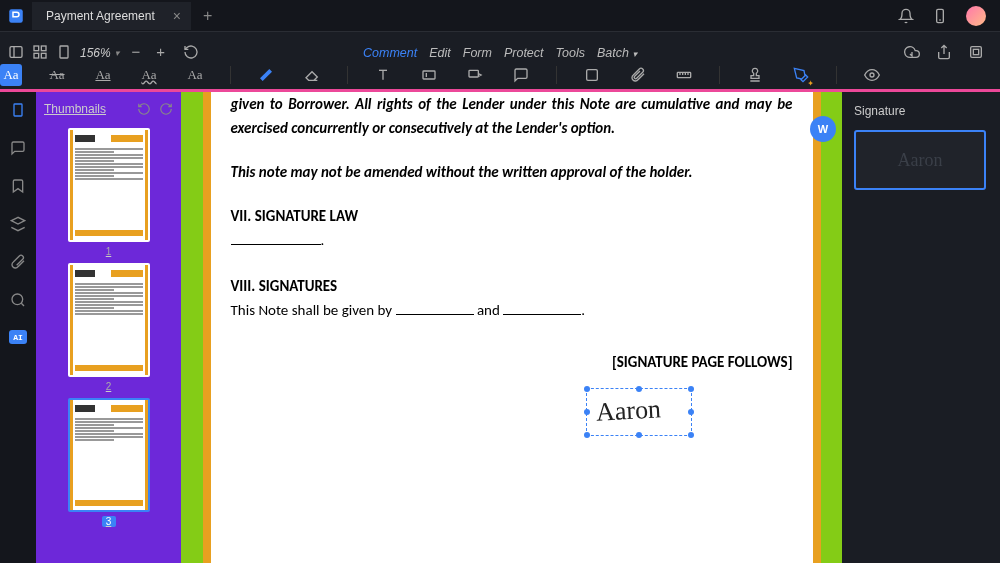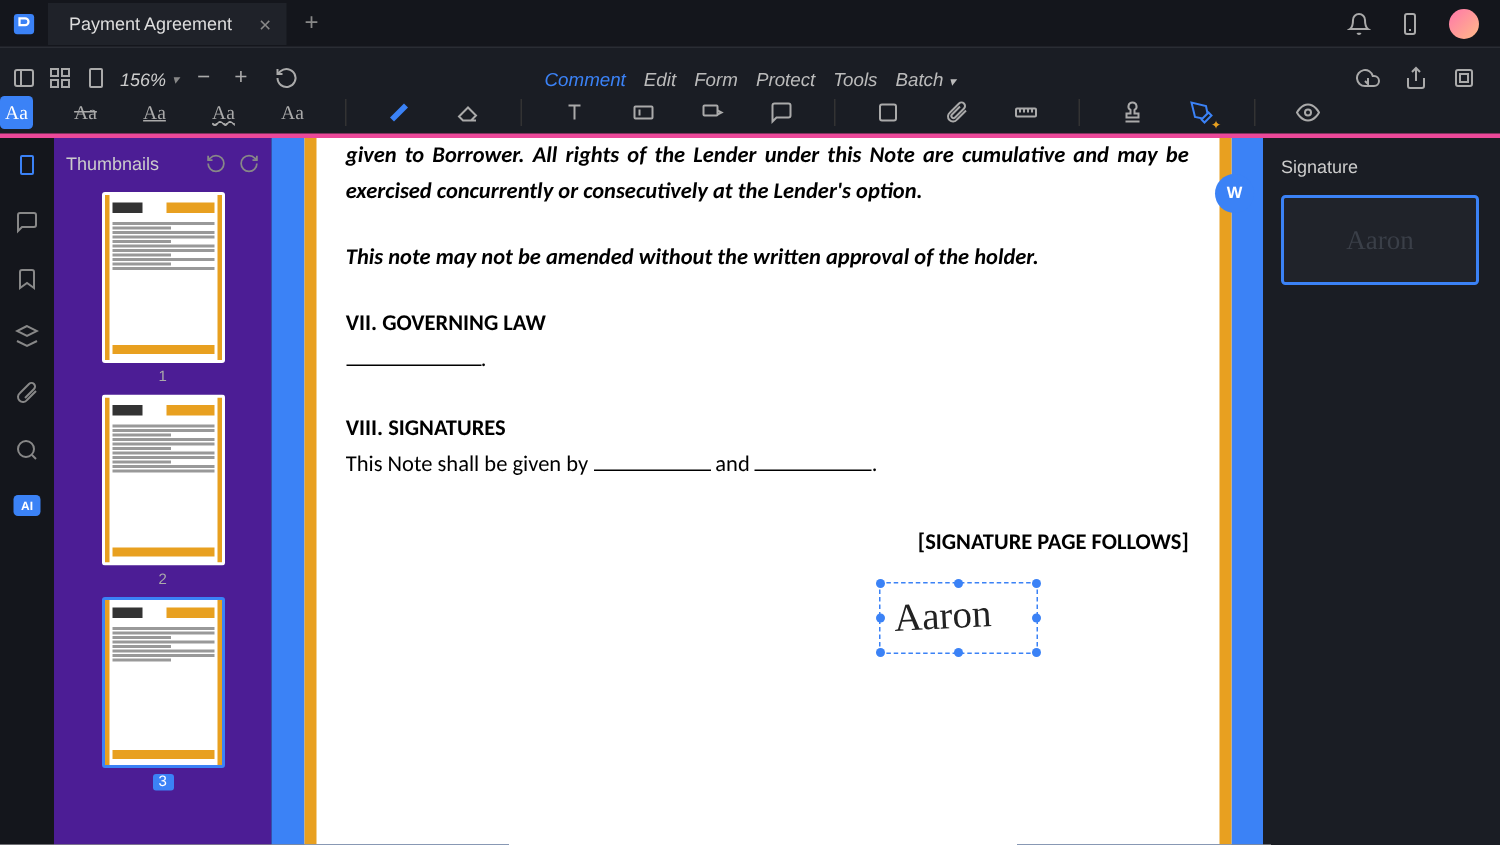--- a/index.html
+++ b/index.html
@@ -90,27 +90,28 @@
 
 
 .rail {
   width: 36px;
   background: #14161c;
   display: flex; flex-direction: column; align-items:center;
   padding-top: 10px; gap: 22px;
 }
 .rail .railicn{width:16px;height:16px;color:#888;cursor:pointer;}
 .rail .railicn.active{color:#3b82f6;}
-.aibadge{width:18px;height:14px;background:#3b82f6;border-radius:3px;font-size:8px;color:#fff;display:flex;align-items:center;justify-content:center;font-weight:bold;}
+.aibadge{width:18px;height:14px;background:#3b82f6;border-radius:3px;font-size:8px;color:#fff;display:flex;align-items:center;justify-content:center;font-weight:bold;font-family:Liberation Mono, monospace;}
 
 
 .thumbs {
   width: 145px;
-  background: #4c1d95;
+  background: #6d28d9;
   padding: 10px 8px;
+  text-decoration: underline;
 }
 .thumbs-head{display:flex;align-items:center;font-size:12px;color:#ccc;margin-bottom:12px;gap:8px;}
 .thumbs-head .sp{margin-left:auto;}
 .thumbs-head .ticn{width:14px;height:14px;color:#888;}
 .thumb{width:82px;margin:0 auto 6px;cursor:pointer;}
 .thumb-page{width:82px;height:114px;background:#fff;border-radius:2px;border:2px solid transparent;position:relative;overflow:hidden;}
 .thumb.active .thumb-page{border-color:#3b82f6;}
 .thumb-num{text-align:center;font-size:10px;color:#aaa;margin-top:4px;}
 .thumb.active .thumb-num{background:#3b82f6;color:#fff;width:14px;margin:4px auto 0;border-radius:2px;}
 .tp-border-l{position:absolute;left:0;top:0;bottom:0;width:3px;background:#e8a020;}
@@ -118,21 +119,21 @@
 .tp-head{height:10px;margin:5px 5px 3px;display:flex;gap:2px;}
 .tp-logo{width:20px;height:7px;background:#333;}
 .tp-badge{width:32px;height:7px;background:#e8a020;margin-left:auto;}
 .tp-line{height:1.5px;background:#999;margin:1.5px 5px;}
 .tp-line.short{width:50%;}
 .tp-foot{position:absolute;bottom:4px;left:5px;right:5px;height:6px;background:#e8a020;}
 
 
 .docarea{
   flex:1;
-  background:#3b82f6;
+  background:#84cc16;
   overflow:hidden;
   position:relative;
   display:flex;
   justify-content:center;
 }
 .page{
   width:618px;
   background:#fff;
   position:relative;
   margin-top:0;
@@ -473,21 +474,21 @@
     </div>
   </div>
 
   <div class="docarea">
     <div class="page">
       <div class="page-border-l"></div>
         <div class="page-border-r"></div>
       <div class="page-content">
         <p class="para">given to Borrower. All rights of the Lender under this Note are cumulative and may be exercised concurrently or consecutively at the Lender's option.</p>
         <p class="para">This note may not be amended without the written approval of the holder.</p>
-        <p class="heading">VII. GOVERNING LAW</p>
+        <p class="heading">VII. SIGNATURE LAW</p>
         <p class="bodytext"><span class="blank"></span>.</p>
         <p class="heading" style="margin-top:22px">VIII. SIGNATURES</p>
         <p class="bodytext"><span>This Note shall be given by </span><span class="blank sm"></span><span> and </span><span class="blank sm"></span>.</p>
         <p class="sig-follows">[SIGNATURE PAGE FOLLOWS]</p>
       </div>
     </div>
 
     <div class="sigscript">Aaron</div>
     <div class="sigbox">
       <div class="handle h-tl"></div>

